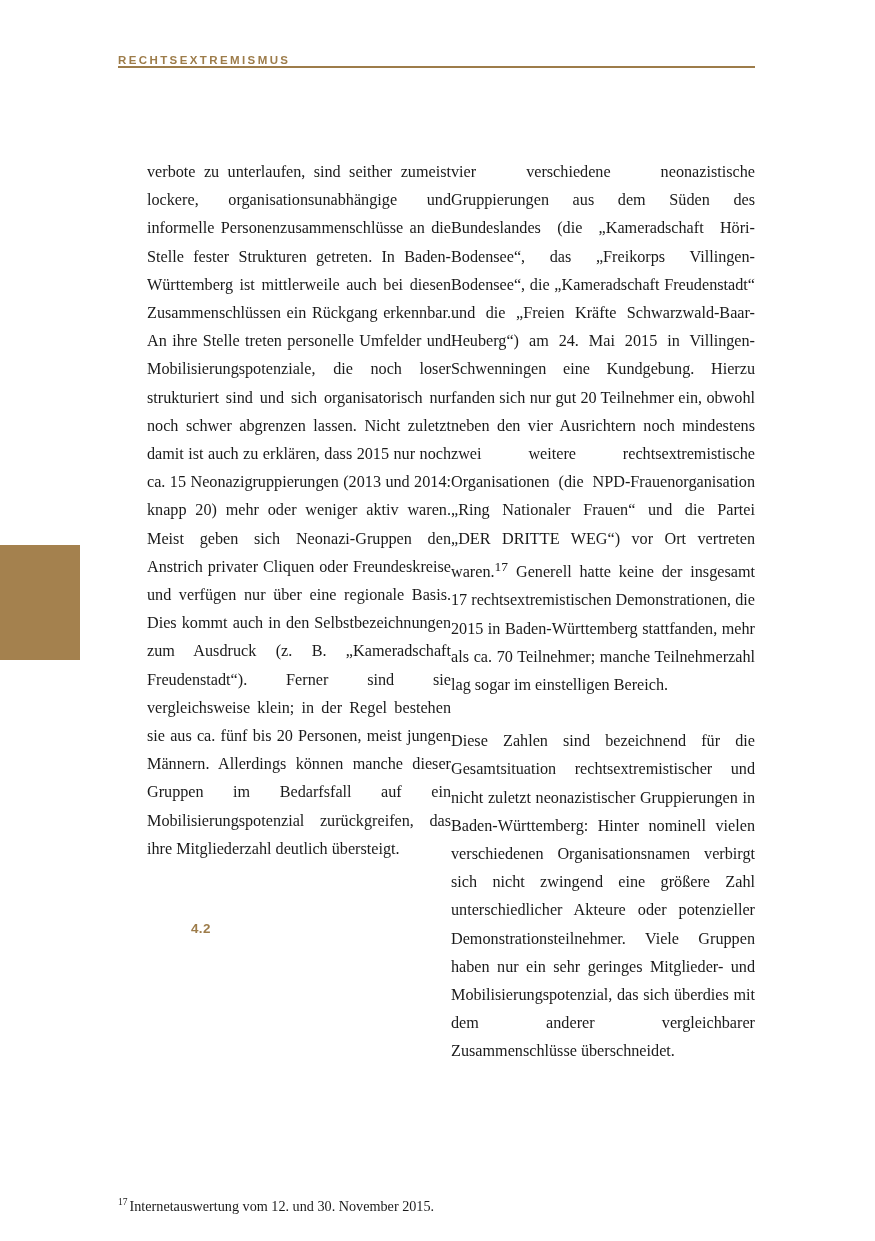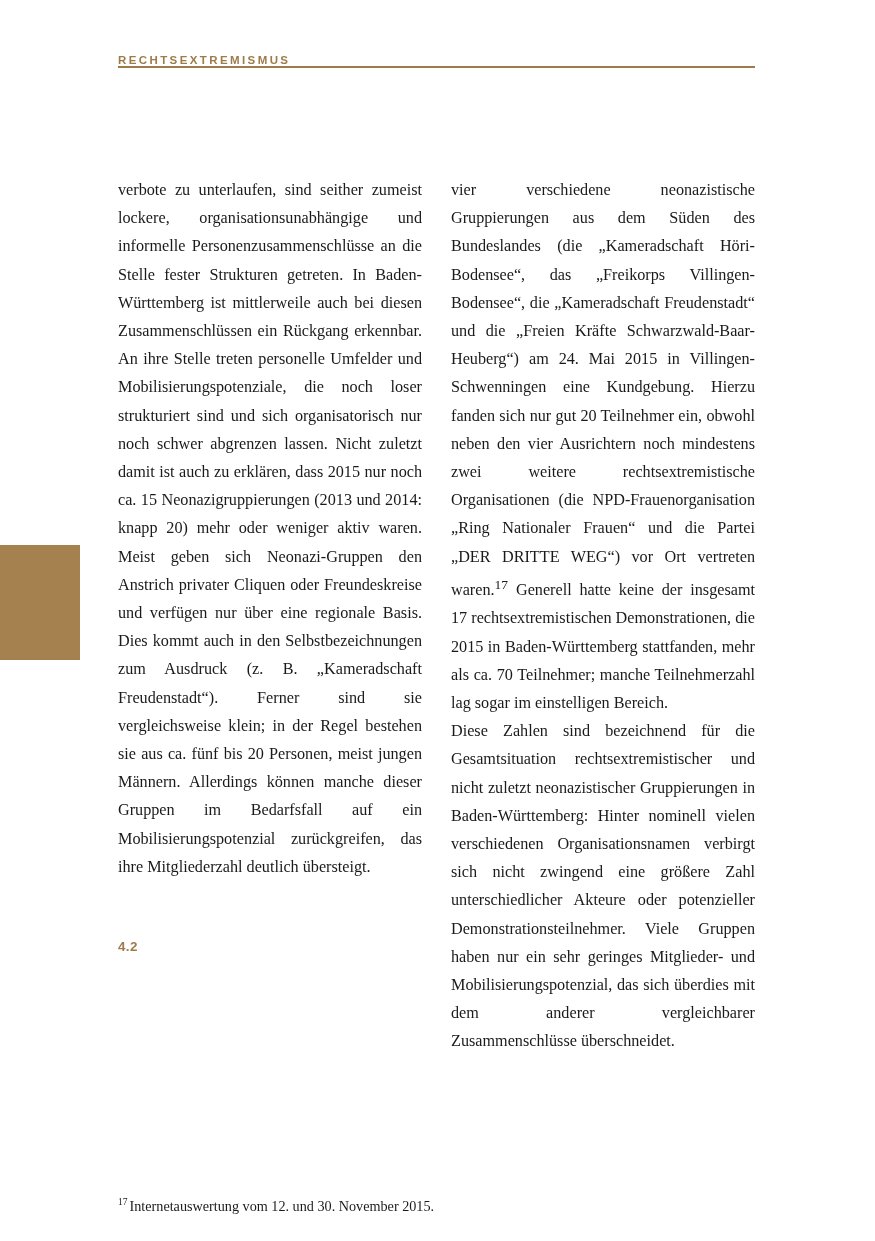--- a/index.html
+++ b/index.html
@@ -49,54 +49,56 @@
     top: 545px;
     width: 80px;
     height: 115px;
     background: #a4814e;
   }
 
   
   .columns {
     position: absolute;
     left: 118px;
-    top: 176px;
+    top: 158px;
     width: 637px;
     display: flex;
-    justify-content: space-between;
+    justify-content: flex-end;
   }
   .col {
     width: 304px;
   }
   .col p {
     margin: 0 0 0 0;
     font-size: 16.2px;
     line-height: 28.2px;
     text-align: justify;
     text-justify: inter-word;
     hyphens: manual;
   }
   .col p.gap-before {
+    margin-top: 28px;
   }
 
   
   .section-heading {
     margin-top: 54px;
     margin-bottom: 5px;
     font-family: "Liberation Sans", sans-serif;
     font-size: 13.4px;
     font-weight: bold;
     letter-spacing: 0.4px;
     color: #9d7c4a;
     line-height: 24px;
     display: flex;
   }
   .section-heading .num {
     width: 36px;
     flex: none;
+    margin-left: 44px;
   }
   .section-heading .txt {
     flex: 1;
   }
 
   
   .footnote {
     position: absolute;
     left: 118px;
     top: 1192px;

